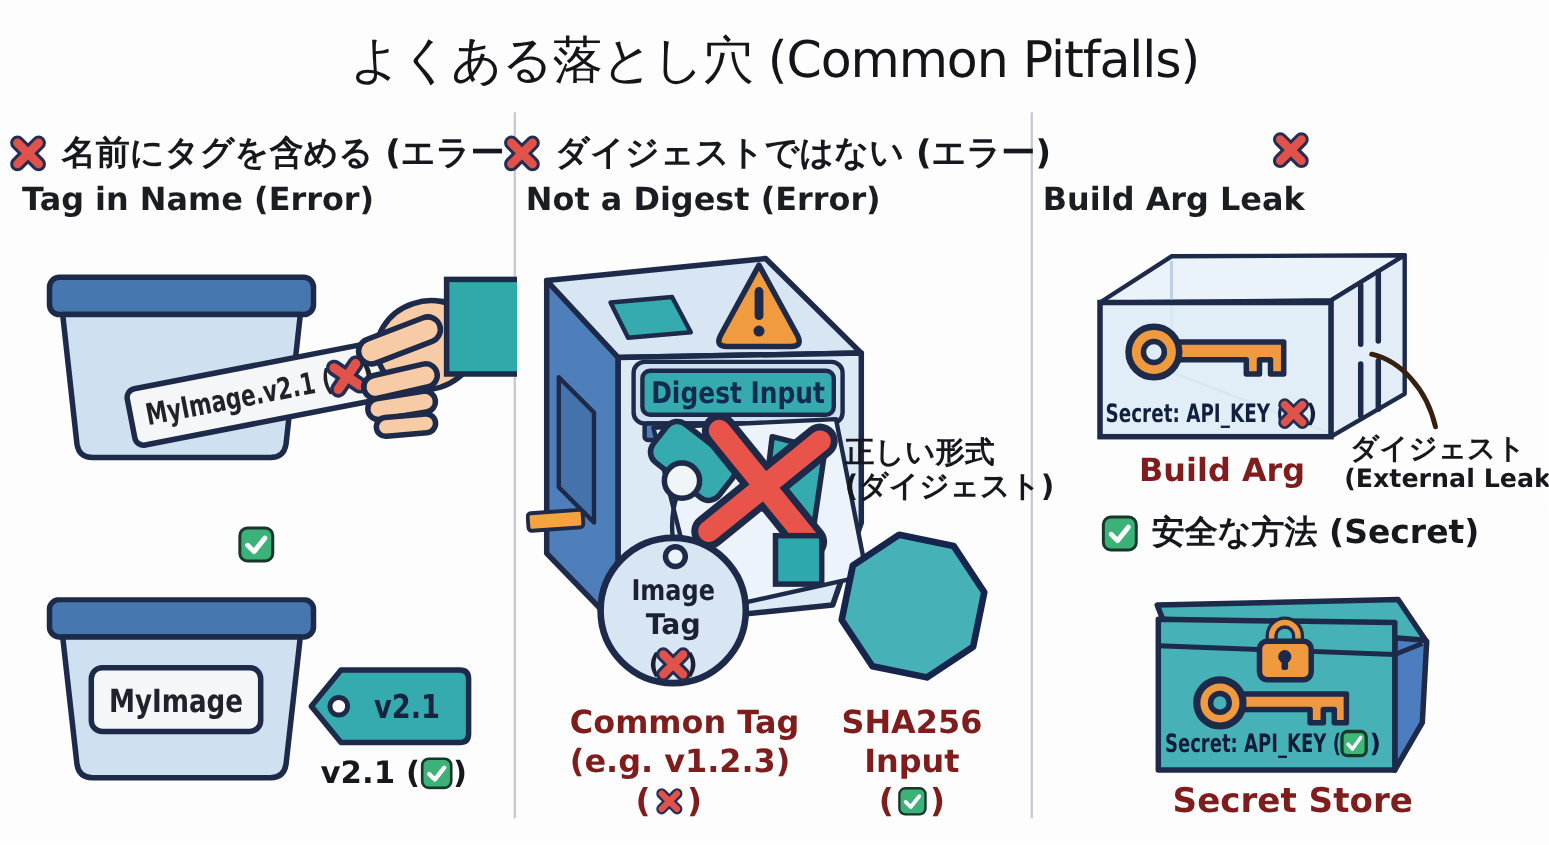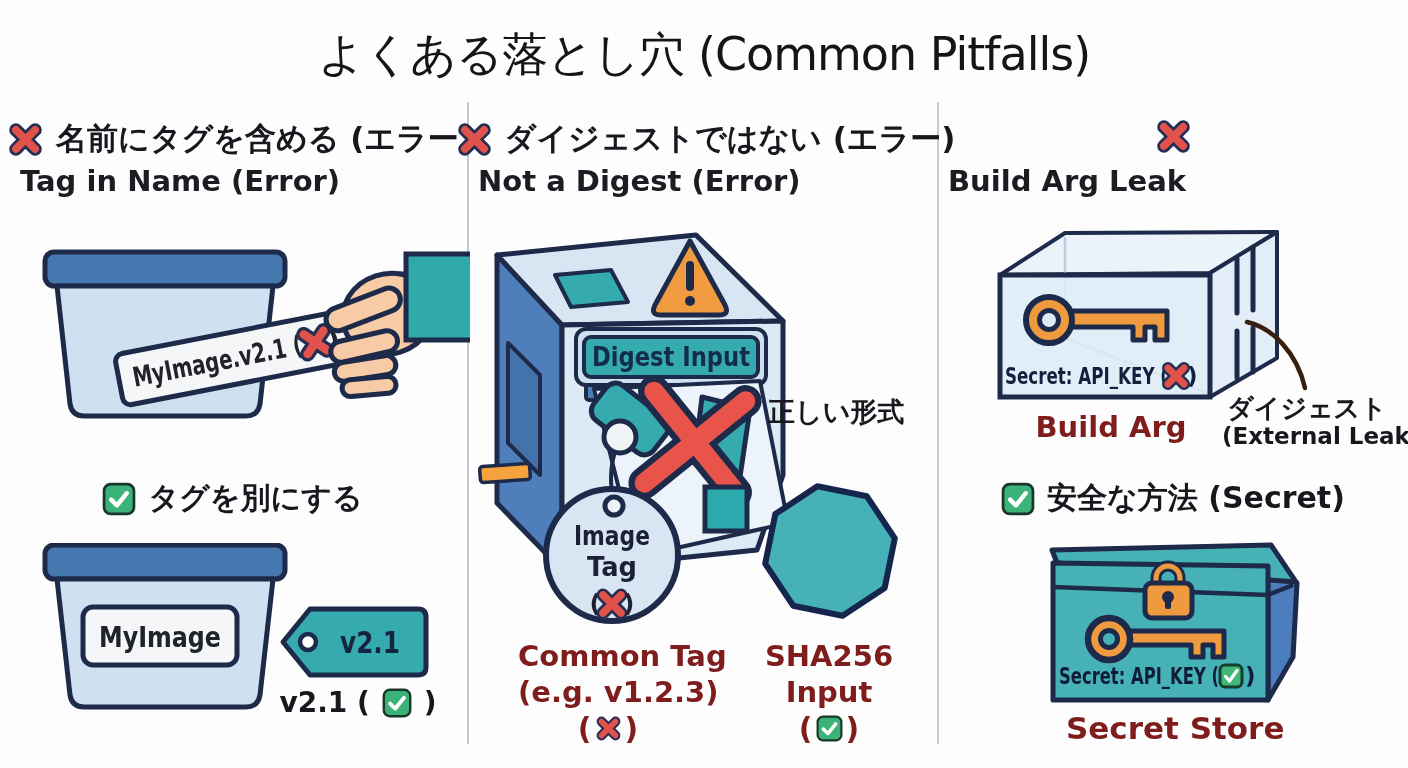--- a/index.html
+++ b/index.html
@@ -18,21 +18,21 @@
   .ic30{width:30px;height:30px;flex:0 0 auto}
   .ic26{width:27px;height:27px;flex:0 0 auto}
   .xo{stroke:#232e52;stroke-width:36;stroke-linecap:round;fill:none}
   .xr{stroke:#e0524a;stroke-width:21;stroke-linecap:round;fill:none}
   .cbg{fill:#3bb277;stroke:#18372a;stroke-width:8}
   .cmk{fill:none;stroke:#ffffff;stroke-width:13;stroke-linecap:round;stroke-linejoin:round}
   .cap{text-align:center;font-weight:bold;white-space:nowrap;color:#7f1d1d}
   .cap .line{font-size:29px;line-height:36px}
   .mark-line{display:flex;align-items:center;justify-content:center;gap:3px;height:36px;font-size:30px;font-weight:bold}
   .note{font-size:27px;line-height:31px;text-align:left;font-weight:bold;white-space:nowrap}
-  .one-line-cap{display:flex;align-items:center;justify-content:center;gap:12px;font-size:28px;font-weight:bold;white-space:nowrap}
+  .one-line-cap{display:flex;align-items:center;justify-content:center;gap:0;font-size:28px;font-weight:bold;white-space:nowrap}
   svg .ill-text{font-family:"DejaVu Sans","Liberation Sans",sans-serif;font-weight:bold}
 </style>
 </head>
 <body>
 
 <div class="canvas">
 
   <h1 class="abs title">よくある落とし穴 (Common Pitfalls)</h1>
 
   <div class="abs divider d1"></div>
@@ -69,21 +69,20 @@
         <rect x="322" y="150" width="54" height="17" rx="8.5" transform="rotate(-5 349 158)"></rect>
       </g>
       <rect x="386" y="26" width="70" height="86" fill="#2fa9a9" stroke="#1d2a4a" stroke-width="5"></rect>
     </svg>
 
     <div class="abs hrow" style="left:20px;top:478px;width:425px;font-size:30px">
       <svg viewBox="0 0 100 100" class="ic34">
           <rect x="6" y="6" width="88" height="88" rx="20" class="cbg"></rect>
           <path class="cmk" d="M27,52 L44,69 L73,33"></path>
         </svg>
-      <span>タグを別にする</span>
     </div>
 
     <svg class="abs" style="left:20px;top:543px" width="440" height="175" viewBox="0 0 440 175">
       <rect x="25" y="2" width="240" height="34" rx="9" fill="#4677ae" stroke="#1d2a4a" stroke-width="5"></rect>
       <path d="M37,36 L253,36 L240,152 Q238,164 226,164 L64,164 Q52,164 50,152 Z" fill="#cfe0f1" stroke="#1d2a4a" stroke-width="5" stroke-linejoin="round"></path>
       <rect x="63" y="64" width="154" height="58" rx="10" fill="#f4f6f8" stroke="#1d2a4a" stroke-width="5"></rect>
       <text class="ill-text" x="140" y="104" font-size="29" fill="#20222c" text-anchor="middle" textLength="122" lengthAdjust="spacingAndGlyphs">MyImage</text>
       <path d="M263,99 L290,66 L398,66 Q406,66 406,74 L406,124 Q406,132 398,132 L290,132 Z" fill="#35abb0" stroke="#1d2a4a" stroke-width="5" stroke-linejoin="round"></path>
       <circle cx="288" cy="99" r="8" fill="#ffffff" stroke="#1d2a4a" stroke-width="4.5"></circle>
       <text class="ill-text" x="350" y="110" font-size="30" fill="#15253f" text-anchor="middle" textLength="60" lengthAdjust="spacingAndGlyphs">v2.1</text>
@@ -145,20 +144,21 @@
       <g transform="translate(134,379)">
         <path d="M-9,-9 L9,9 M9,-9 L-9,9" stroke="#232e52" stroke-width="13" stroke-linecap="round" fill="none"></path>
         <path d="M-9,-9 L9,9 M9,-9 L-9,9" stroke="#e0524a" stroke-width="7.5" stroke-linecap="round" fill="none"></path>
       </g>
       <text class="ill-text" x="145" y="387" font-size="25" fill="#1b2133" text-anchor="start">)</text>
       <polygon points="339.4,261.2 297.3,289.1 287.2,338.6 315.1,380.7 364.6,390.8 406.7,362.9 416.8,313.4 388.9,271.3" fill="#46b2b7" stroke="#16254d" stroke-width="6" stroke-linejoin="round"></polygon>
     </svg>
 
     <div class="abs note" style="left:768px;top:396px;width:180px">
       <div>正しい形式</div>
+      <div>(ダイジェスト)</div>
     </div>
 
     <div class="abs cap" style="left:518px;top:638px;width:180px">
       <div class="line">Common Tag</div>
       <div class="line">(e.g. v1.2.3)</div>
       <div class="mark-line">
         <span>(</span>
         <svg viewBox="0 0 100 100" class="ic26">
             <path class="xo" d="M24,24 L76,76 M76,24 L24,76"></path>
             <path class="xr" d="M24,24 L76,76 M76,24 L24,76"></path>
@@ -210,21 +210,21 @@
       <path d="M262,97 C288,103 312,128 320,163" stroke="#38200f" stroke-width="4.5" stroke-linecap="round" fill="none"></path>
     </svg>
 
     <div class="abs cap" style="left:1031px;top:410px;width:160px;font-size:29px">Build Arg</div>
 
     <div class="abs" style="left:1222px;top:393px;width:170px;text-align:center;font-weight:bold;white-space:nowrap">
       <div style="font-size:26px;line-height:30px">ダイジェスト</div>
       <div style="font-size:23px;line-height:27px">(External Leak)</div>
     </div>
 
-    <div class="abs hrow" style="left:948px;top:478px;width:450px;font-size:30px">
+    <div class="abs hrow" style="left:948px;top:464px;width:450px;font-size:30px">
       <svg viewBox="0 0 100 100" class="ic34">
           <rect x="6" y="6" width="88" height="88" rx="20" class="cbg"></rect>
           <path class="cmk" d="M27,52 L44,69 L73,33"></path>
         </svg>
       <span>安全な方法 (Secret)</span>
     </div>
 
     <svg class="abs" style="left:1035px;top:535px" width="280" height="175" viewBox="0 0 280 175">
       <polygon points="233,31 262,48 258,122 233,165" fill="#4b7dbf" stroke="#1d2a4a" stroke-width="5" stroke-linejoin="round"></polygon>
       <polygon points="17,15 236,10 261,47 22,28" fill="#46b1b6" stroke="#1d2a4a" stroke-width="5" stroke-linejoin="round"></polygon>

